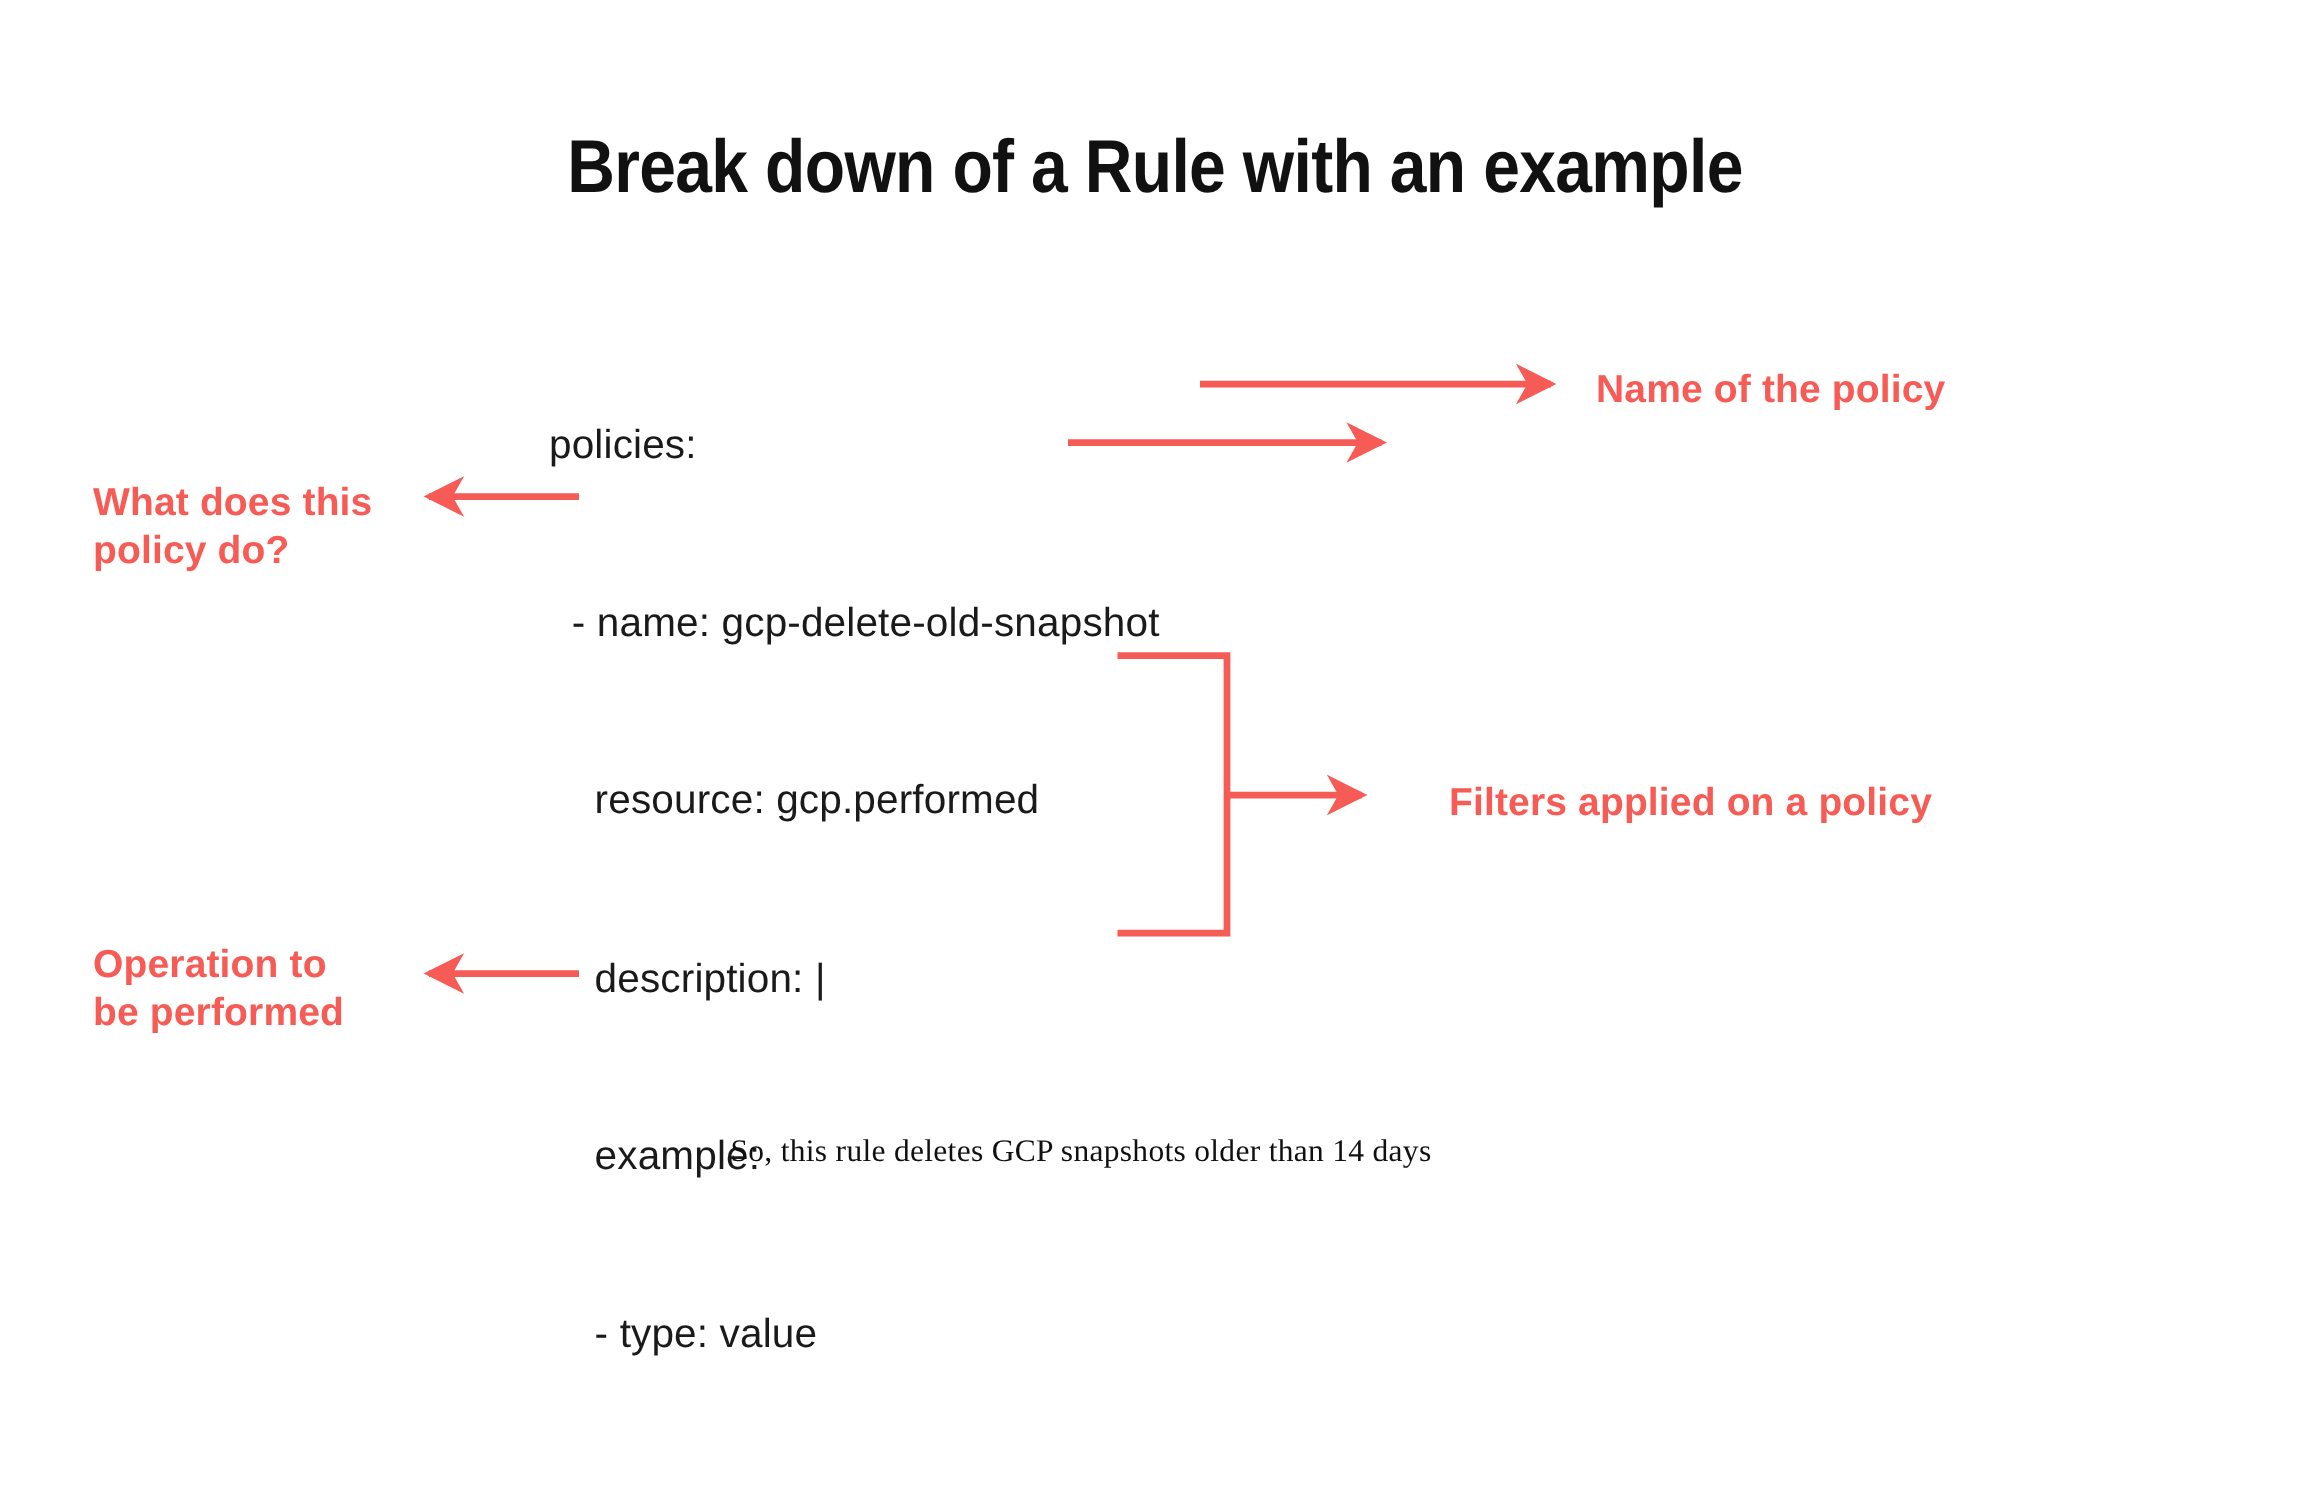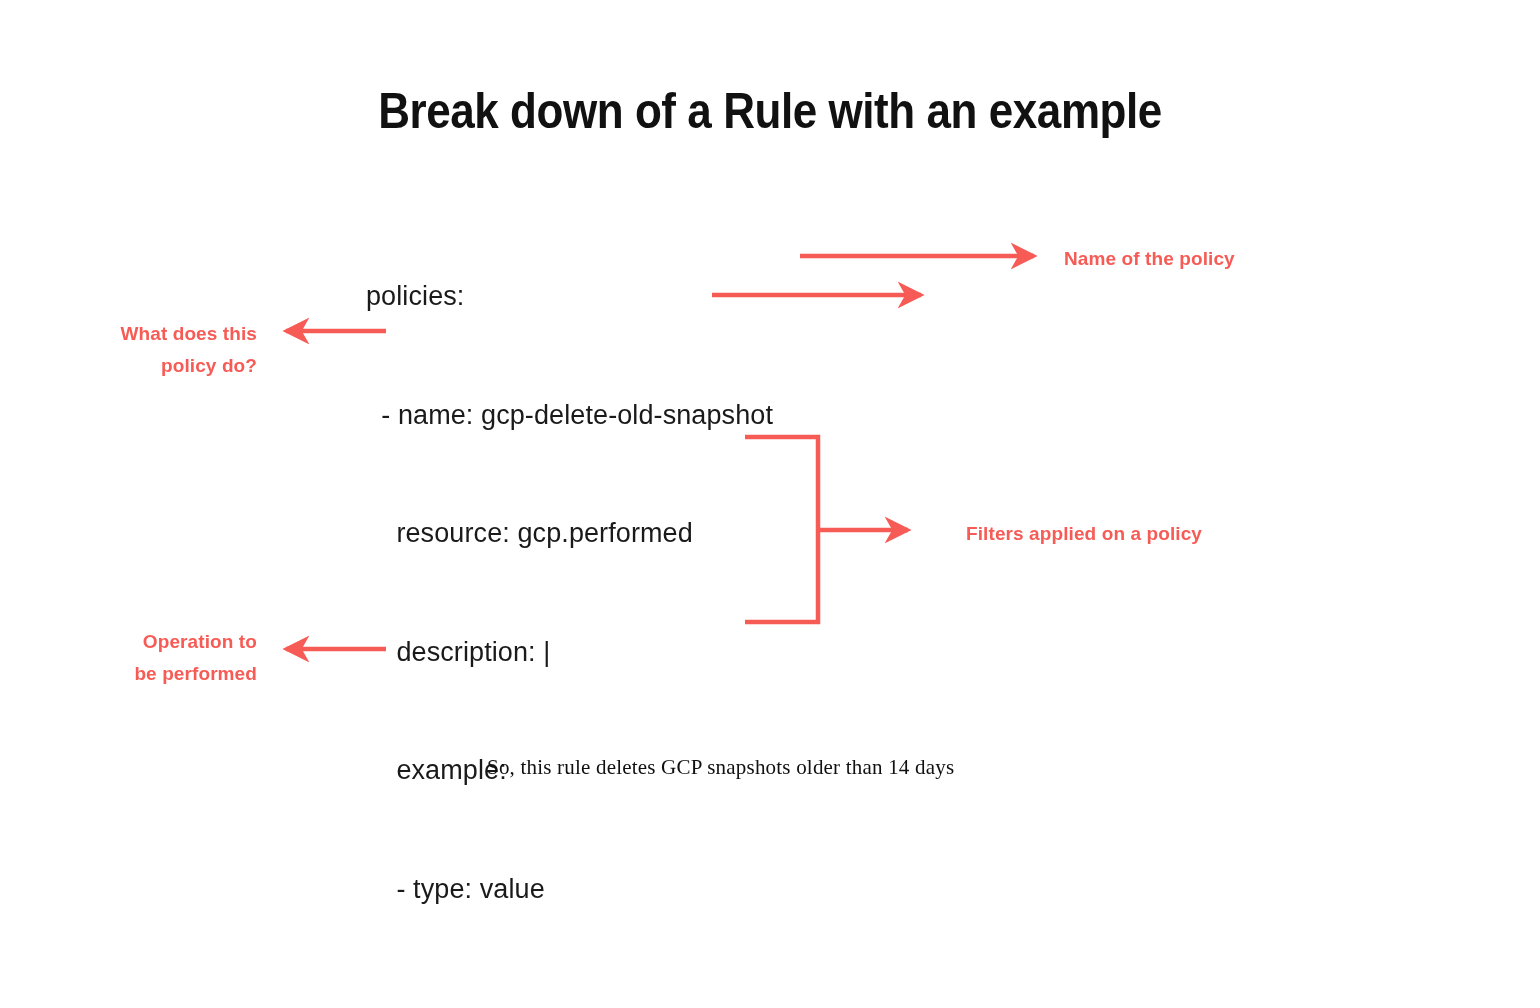--- a/index.html
+++ b/index.html
@@ -48,29 +48,29 @@
   }
   .yaml-line {
     height: 39.5px;
     white-space: pre;
   }
 
   
   .ann-label {
     position: absolute;
     font-family: "Liberation Sans", sans-serif;
-    font-size: 19px;
+    font-size: 26px;
     font-weight: bold;
     color: #F75B55;
     letter-spacing: 0.1px;
     white-space: pre-line;
     line-height: 32px;
   }
   .ann-right { text-align: left; }
-  .ann-left  { text-align: right; }
+  .ann-left  { text-align: left; }
 
   
   #arrows {
     position: absolute;
     left: 0;
     top: 0;
     width: 1540px;
     height: 1008px;
     pointer-events: none;
   }

